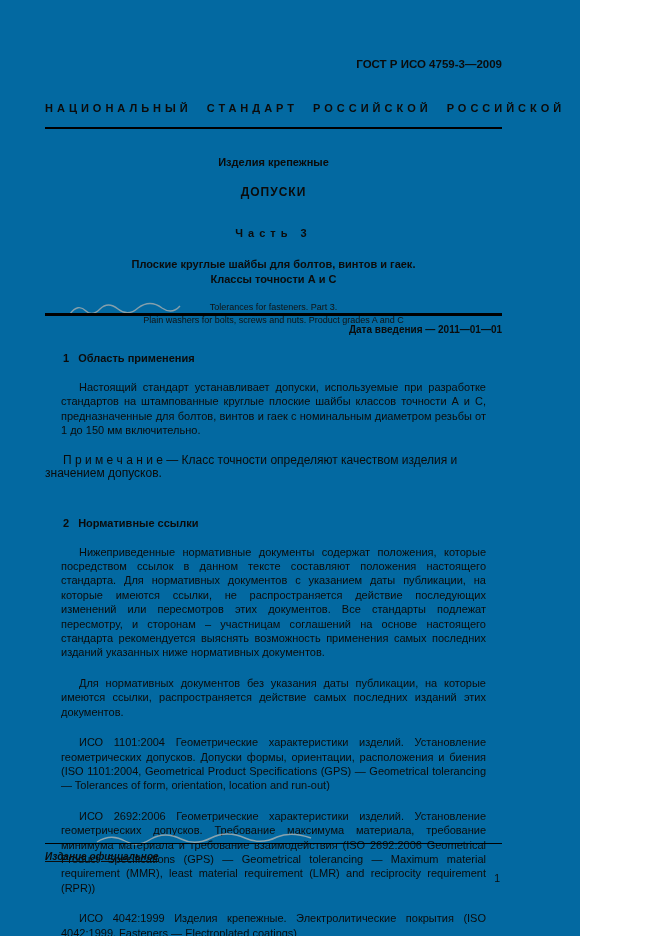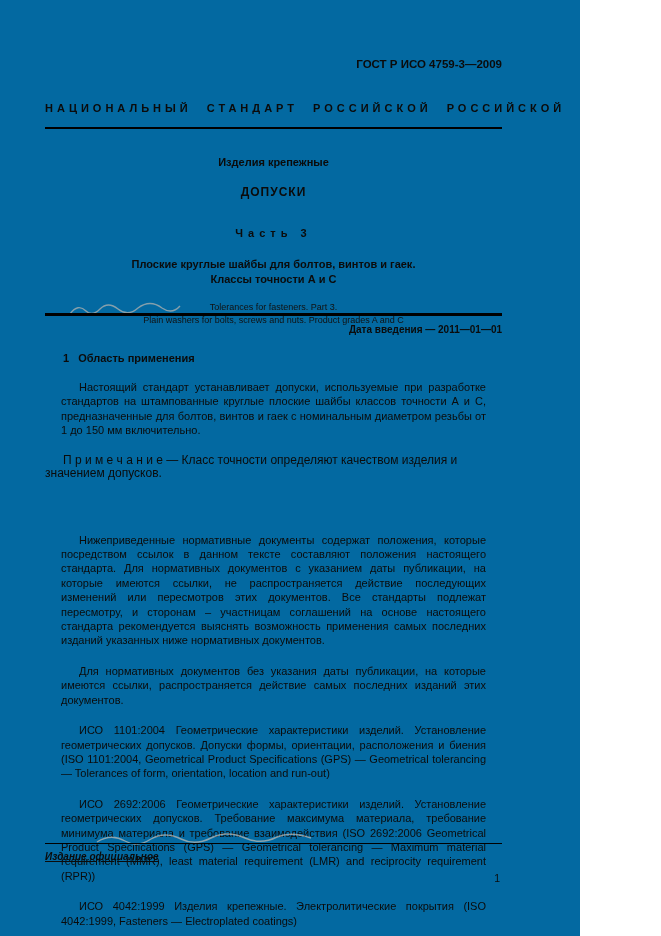--- a/index.html
+++ b/index.html
@@ -122,20 +122,23 @@
   <div class="abs content">
 
     <div class="sec-heading">
       <span class="num">1</span><span>Область применения</span>
     </div>
     <p class="body">Настоящий стандарт устанавливает допуски, используемые при разработке стандартов на штампованные круглые плоские шайбы классов точности А и С, предназначенные для болтов, винтов и гаек с номинальным диаметром резьбы от 1 до 150 мм включительно.</p>
     <p class="note">П р и м е ч а н и е — Класс точности определяют качеством изделия и значением допусков.</p>
 
     <div class="gap-sec"></div>
 
+    <div class="sec-heading">
+      <span class="num">2</span><span>Нормативные ссылки</span>
+    </div>
     <p class="body">Нижеприведенные нормативные документы содержат положения, которые посредством ссылок в данном тексте составляют положения настоящего стандарта. Для нормативных документов с указанием даты публикации, на которые имеются ссылки, не распространяется действие последующих изменений или пересмотров этих документов. Все стандарты подлежат пересмотру, и сторонам – участницам соглашений на основе настоящего стандарта рекомендуется выяснять возможность применения самых последних изданий указанных ниже нормативных документов.</p>
     <p class="body">Для нормативных документов без указания даты публикации, на которые имеются ссылки, распространяется действие самых последних изданий этих документов.</p>
     <p class="body">ИСО 1101:2004 Геометрические характеристики изделий. Установление геометрических допусков. Допуски формы, ориентации, расположения и биения (ISO 1101:2004, Geometrical Product Specifications (GPS) — Geometrical tolerancing — Tolerances of form, orientation, location and run-out)</p>
     <p class="body">ИСО 2692:2006 Геометрические характеристики изделий. Установление геометрических допусков. Требование максимума материала, требование минимума материала и требование взаимодействия (ISO 2692:2006 Geometrical Product Specifications (GPS) — Geometrical tolerancing — Maximum material requirement (MMR), least material requirement (LMR) and reciprocity requirement (RPR))</p>
     <p class="body">ИСО 4042:1999 Изделия крепежные. Электролитические покрытия (ISO 4042:1999, Fasteners — Electroplated coatings)</p>
 
   </div>
 
   <svg class="artifact" style="top:832px; left:95px;" width="220" height="16" viewBox="0 0 220 16">
     <path d="M2 10 q14 -9 28 -1 q12 7 26 -2 q14 -8 30 0 q14 7 30 -1 q16 -8 34 0 q16 7 32 -1 q14 -6 34 1" stroke="#c2bcb4" stroke-width="1.4" fill="none"></path>

